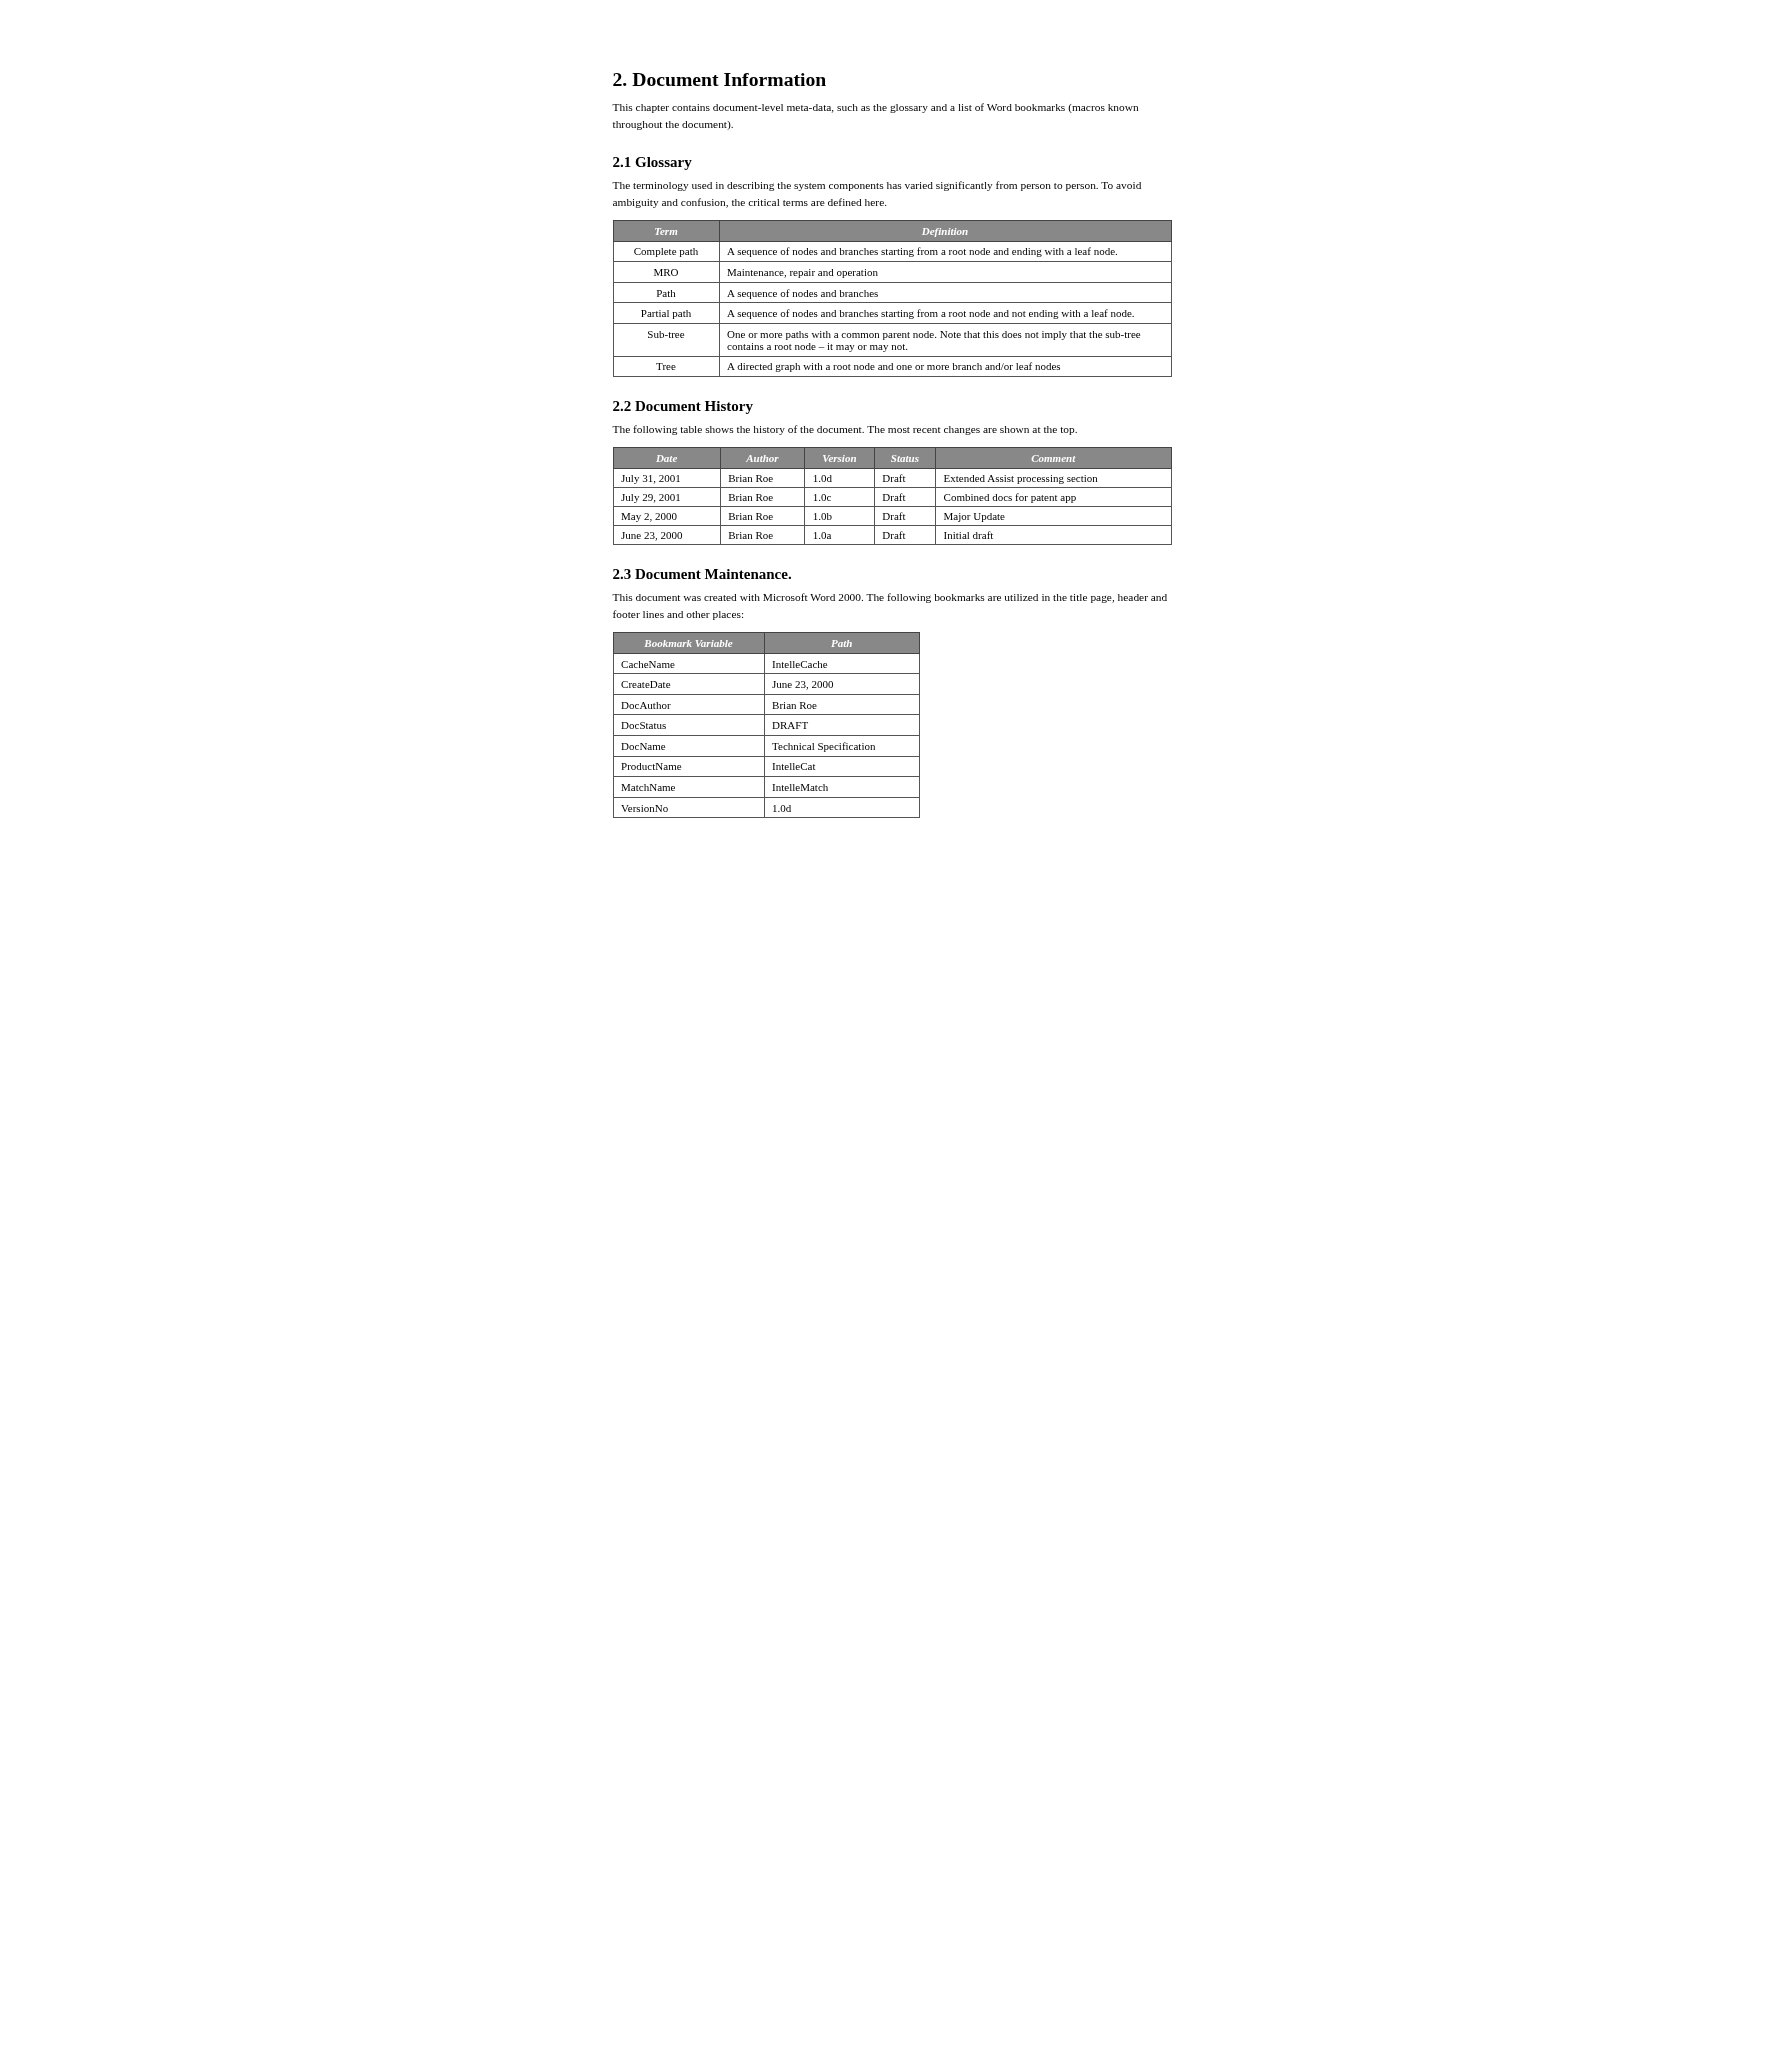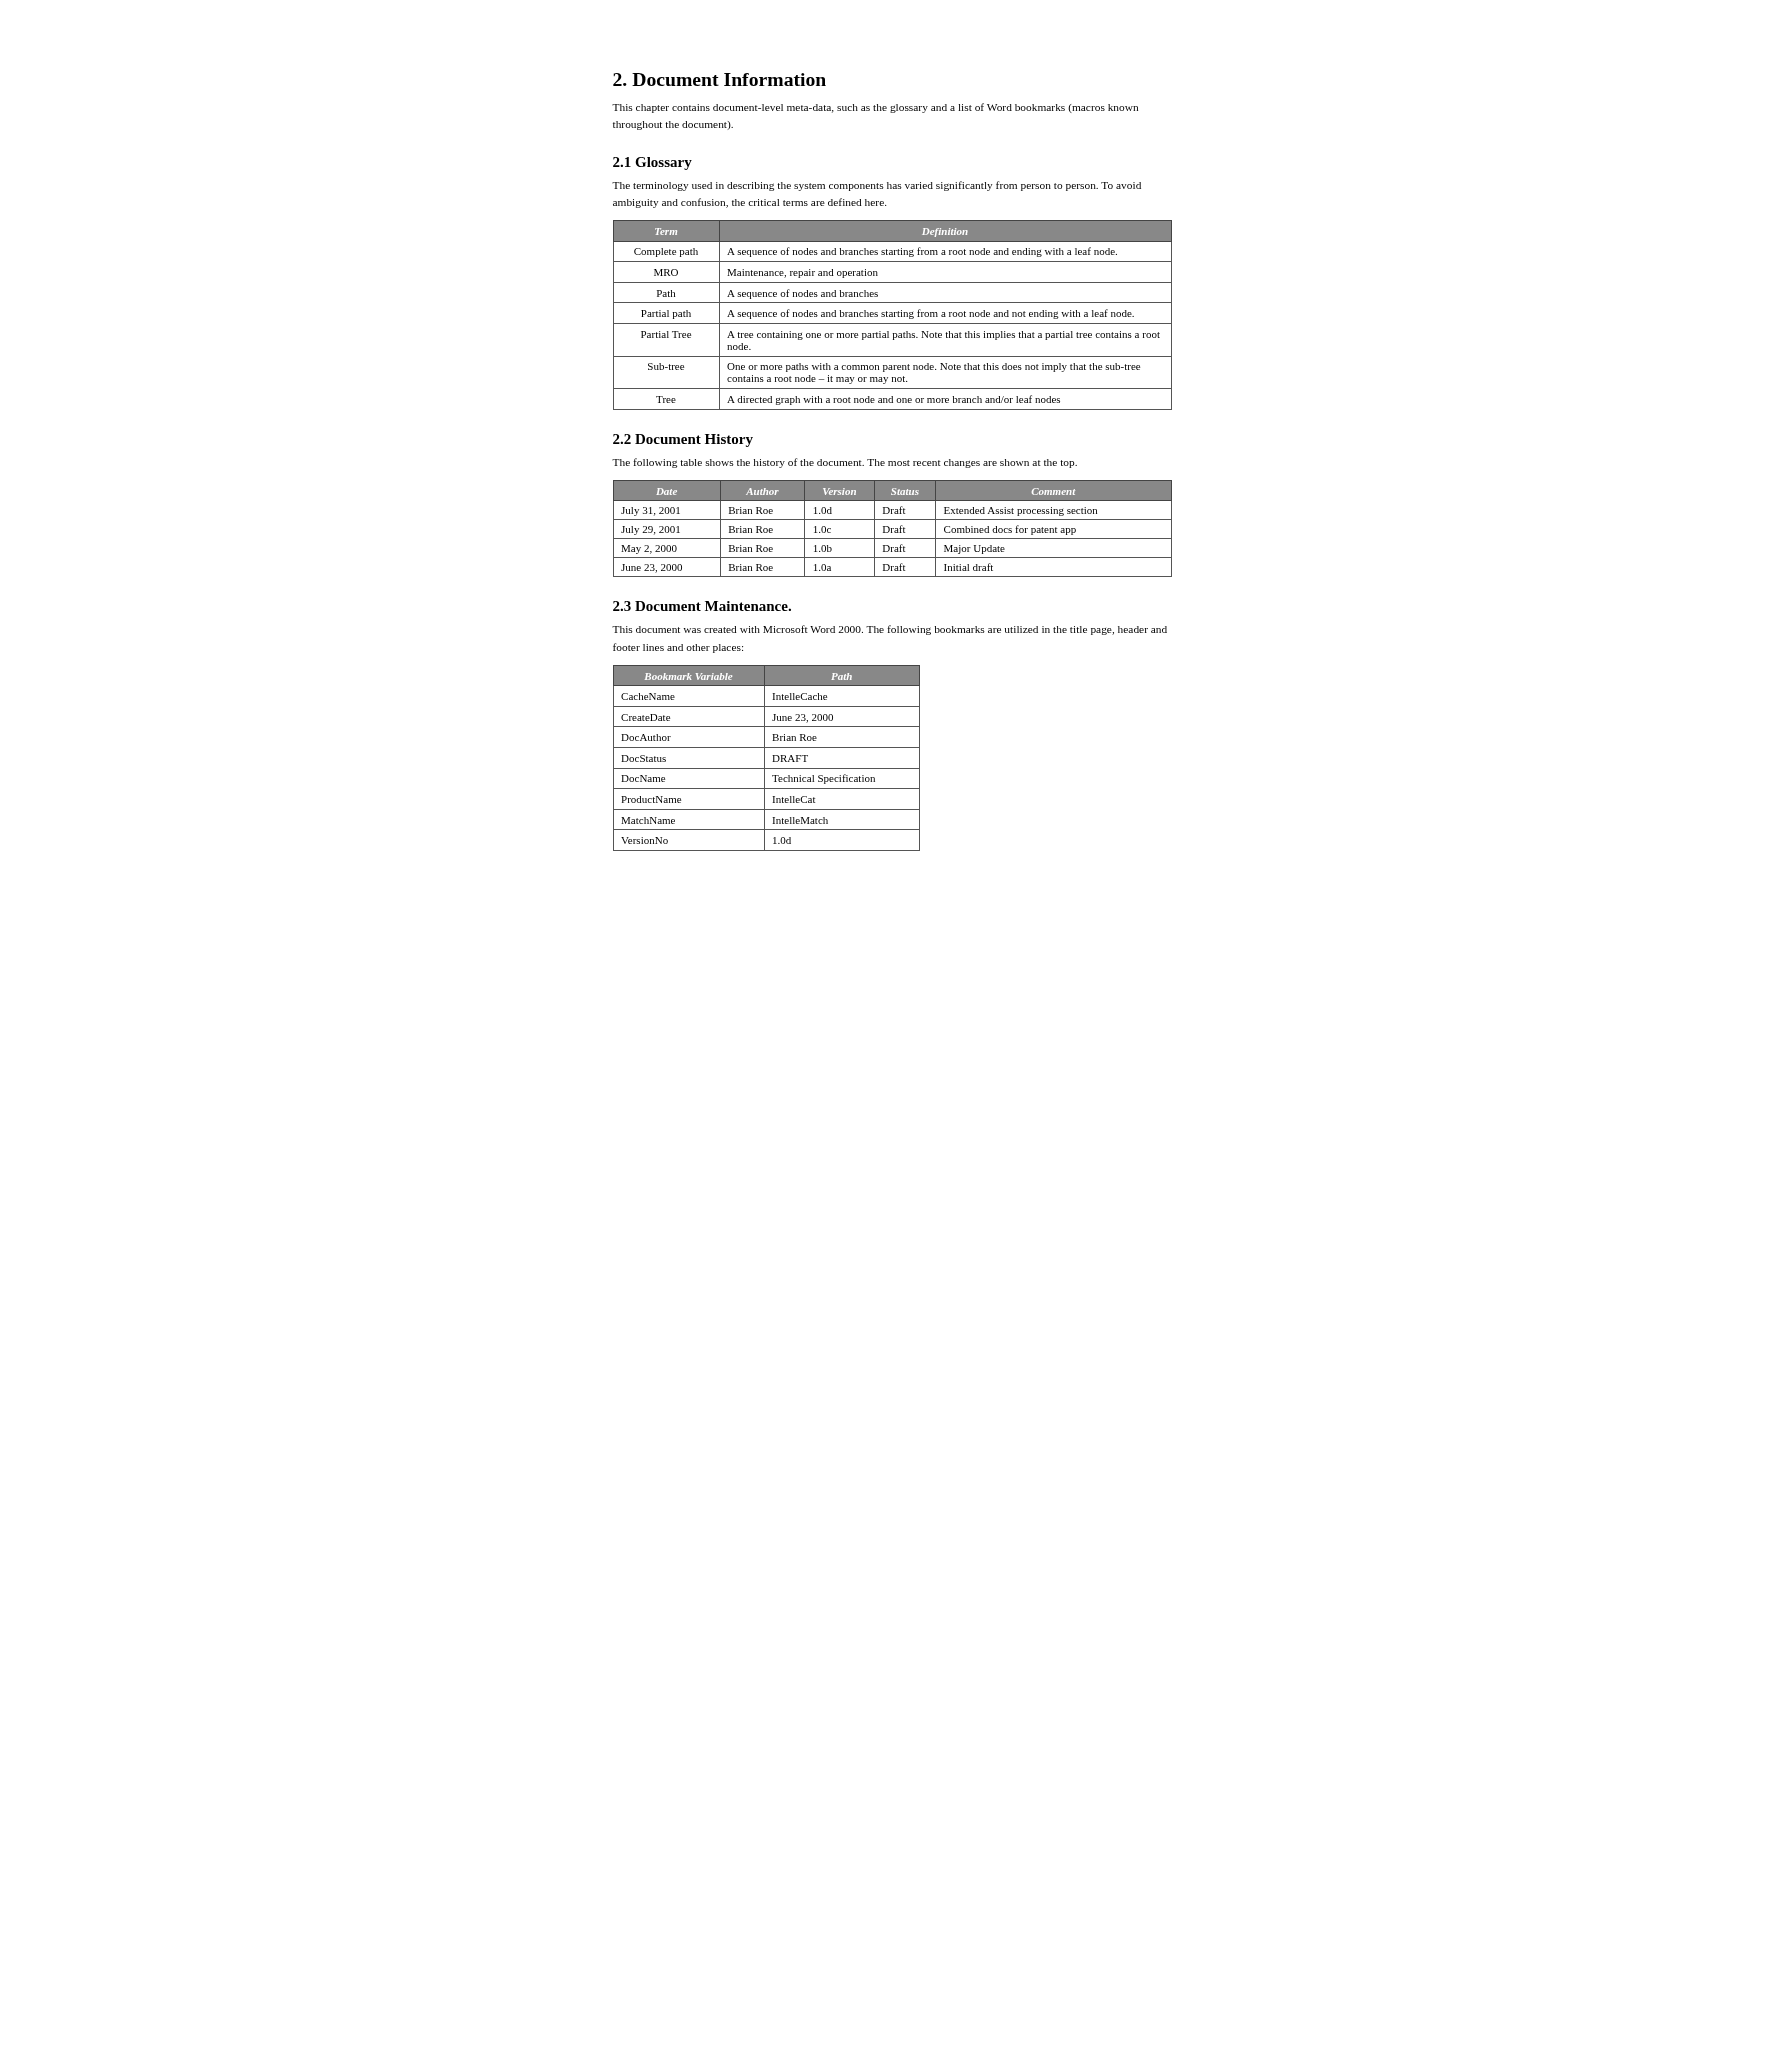--- a/index.html
+++ b/index.html
@@ -104,24 +104,20 @@
         <td>MRO</td>
         <td>Maintenance, repair and operation</td>
       </tr>
       <tr>
         <td>Path</td>
         <td>A sequence of nodes and branches</td>
       </tr>
       <tr>
         <td>Partial path</td>
         <td>A sequence of nodes and branches starting from a root node and not ending with a leaf node.</td>
-      </tr>
-      <tr>
-        <td>Partial Tree</td>
-        <td>A tree containing one or more partial paths.  Note that this implies that a partial tree contains a root node.</td>
       </tr>
       <tr>
         <td>Sub-tree</td>
         <td>One or more paths with a common parent node.  Note that this does not imply that the sub-tree contains a root node – it may or may not.</td>
       </tr>
       <tr>
         <td>Tree</td>
         <td>A directed graph with a root node and one or more branch and/or leaf nodes</td>
       </tr>
     </tbody>

